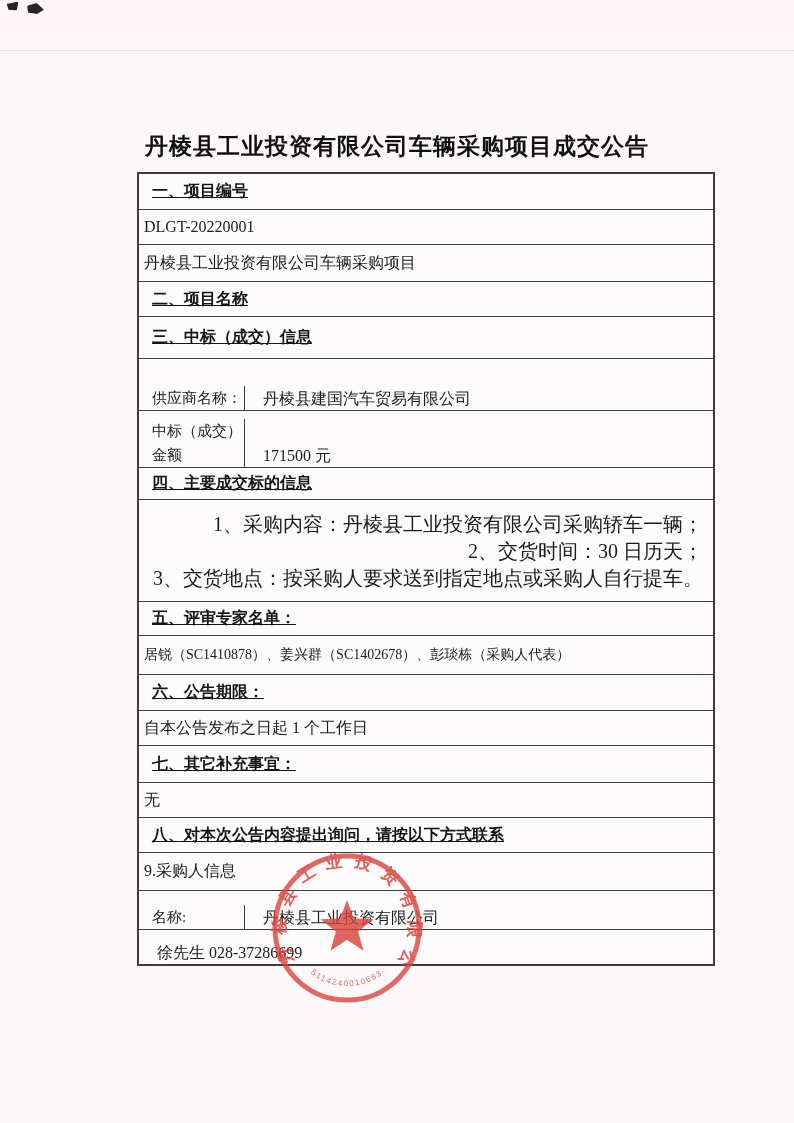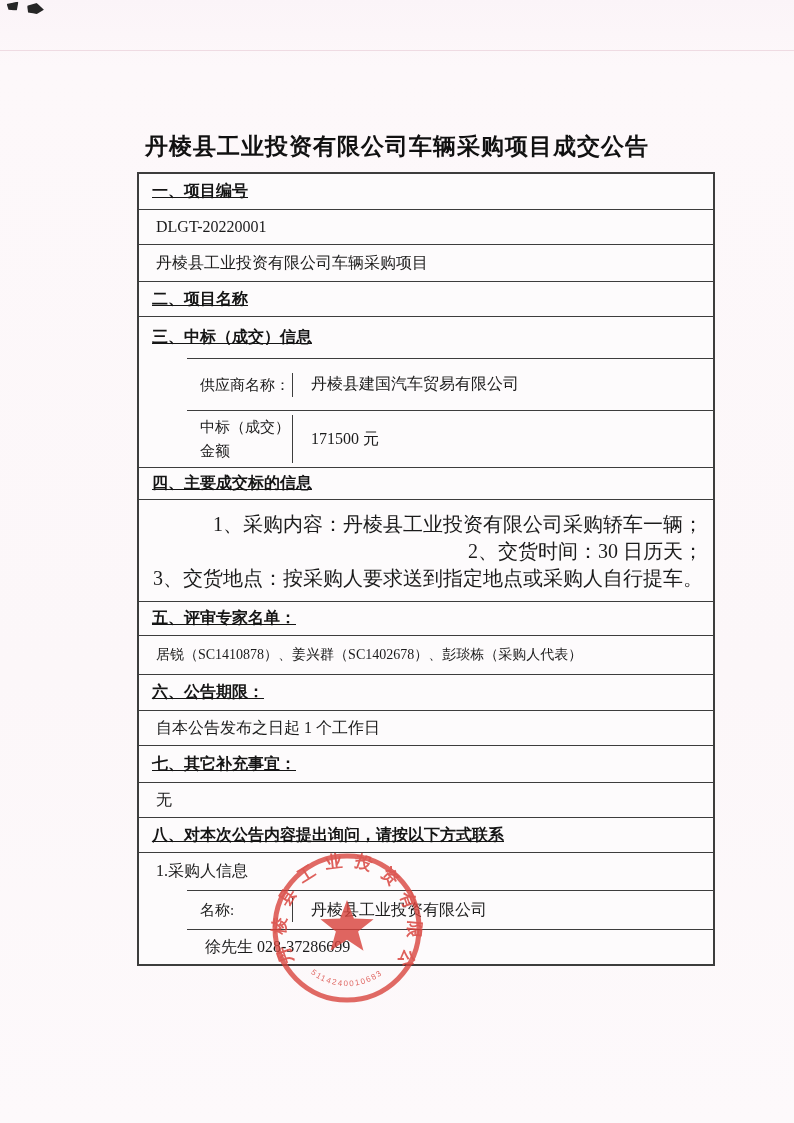--- a/index.html
+++ b/index.html
@@ -22,22 +22,22 @@
     position:absolute;left:137px;top:172px;width:578px;
     border:2px solid #3d3d3d;background:#fdfbfc;box-sizing:border-box;
   }
   .row{box-sizing:border-box;border-top:1.5px solid #3d3d3d;}
   .row:first-child{border-top:none;}
   .sec{
     display:flex;align-items:center;padding-left:13px;
     font-family:"Liberation Sans","DejaVu Sans",sans-serif;
     font-weight:bold;font-size:16px;color:#151515;text-decoration:underline;
   }
-  .val{display:flex;align-items:center;padding-left:17px;font-size:16px;}
-  .pair{display:flex;align-items:center;margin-left:48px;}
+  .val{display:flex;align-items:center;padding-left:5px;font-size:16px;}
+  .pair{display:flex;align-items:flex-end;}
   .pair .lbl{
     width:106px;box-sizing:border-box;border-right:1.5px solid #3d3d3d;
     display:flex;align-items:center;padding-left:13px;font-size:15px;line-height:24px;
   }
   .pair .pv{flex:1;display:flex;align-items:center;padding-left:18px;font-size:16px;}
   .lines{padding:11px 10px 0 13px;font-size:20px;text-align:right;}
   .lines .ln{height:27px;line-height:27px;white-space:nowrap;}
   .stamp{position:absolute;left:262px;top:843px;width:170px;height:170px;opacity:.88;}
 </style>
 </head>
@@ -69,21 +69,21 @@
     <div class="ln">2、交货时间：30 日历天；</div>
     <div class="ln">3、交货地点：按采购人要求送到指定地点或采购人自行提车。</div>
   </div>
   <div class="row sec" style="height:34px">五、评审专家名单：</div>
   <div class="row val" style="height:39px;font-size:14px">居锐（SC1410878）、姜兴群（SC1402678）、彭琰栋（采购人代表）</div>
   <div class="row sec" style="height:36px">六、公告期限：</div>
   <div class="row val" style="height:35px">自本公告发布之日起 1 个工作日</div>
   <div class="row sec" style="height:37px">七、其它补充事宜：</div>
   <div class="row val" style="height:35px">无</div>
   <div class="row sec" style="height:35px">八、对本次公告内容提出询问，请按以下方式联系</div>
-  <div class="row val" style="height:38px">1.采购人信息</div>
+  <div class="row val" style="height:38px">9.采购人信息</div>
   <div class="row pair" style="height:39px">
     <div class="lbl">名称:</div>
     <div class="pv">丹棱县工业投资有限公司</div>
   </div>
   <div class="row pair" style="height:35px">
     <div class="pv">徐先生 028-37286699</div>
   </div>
 </div>
 
 <svg class="stamp" viewBox="-85 -85 170 170" xmlns="http://www.w3.org/2000/svg">

